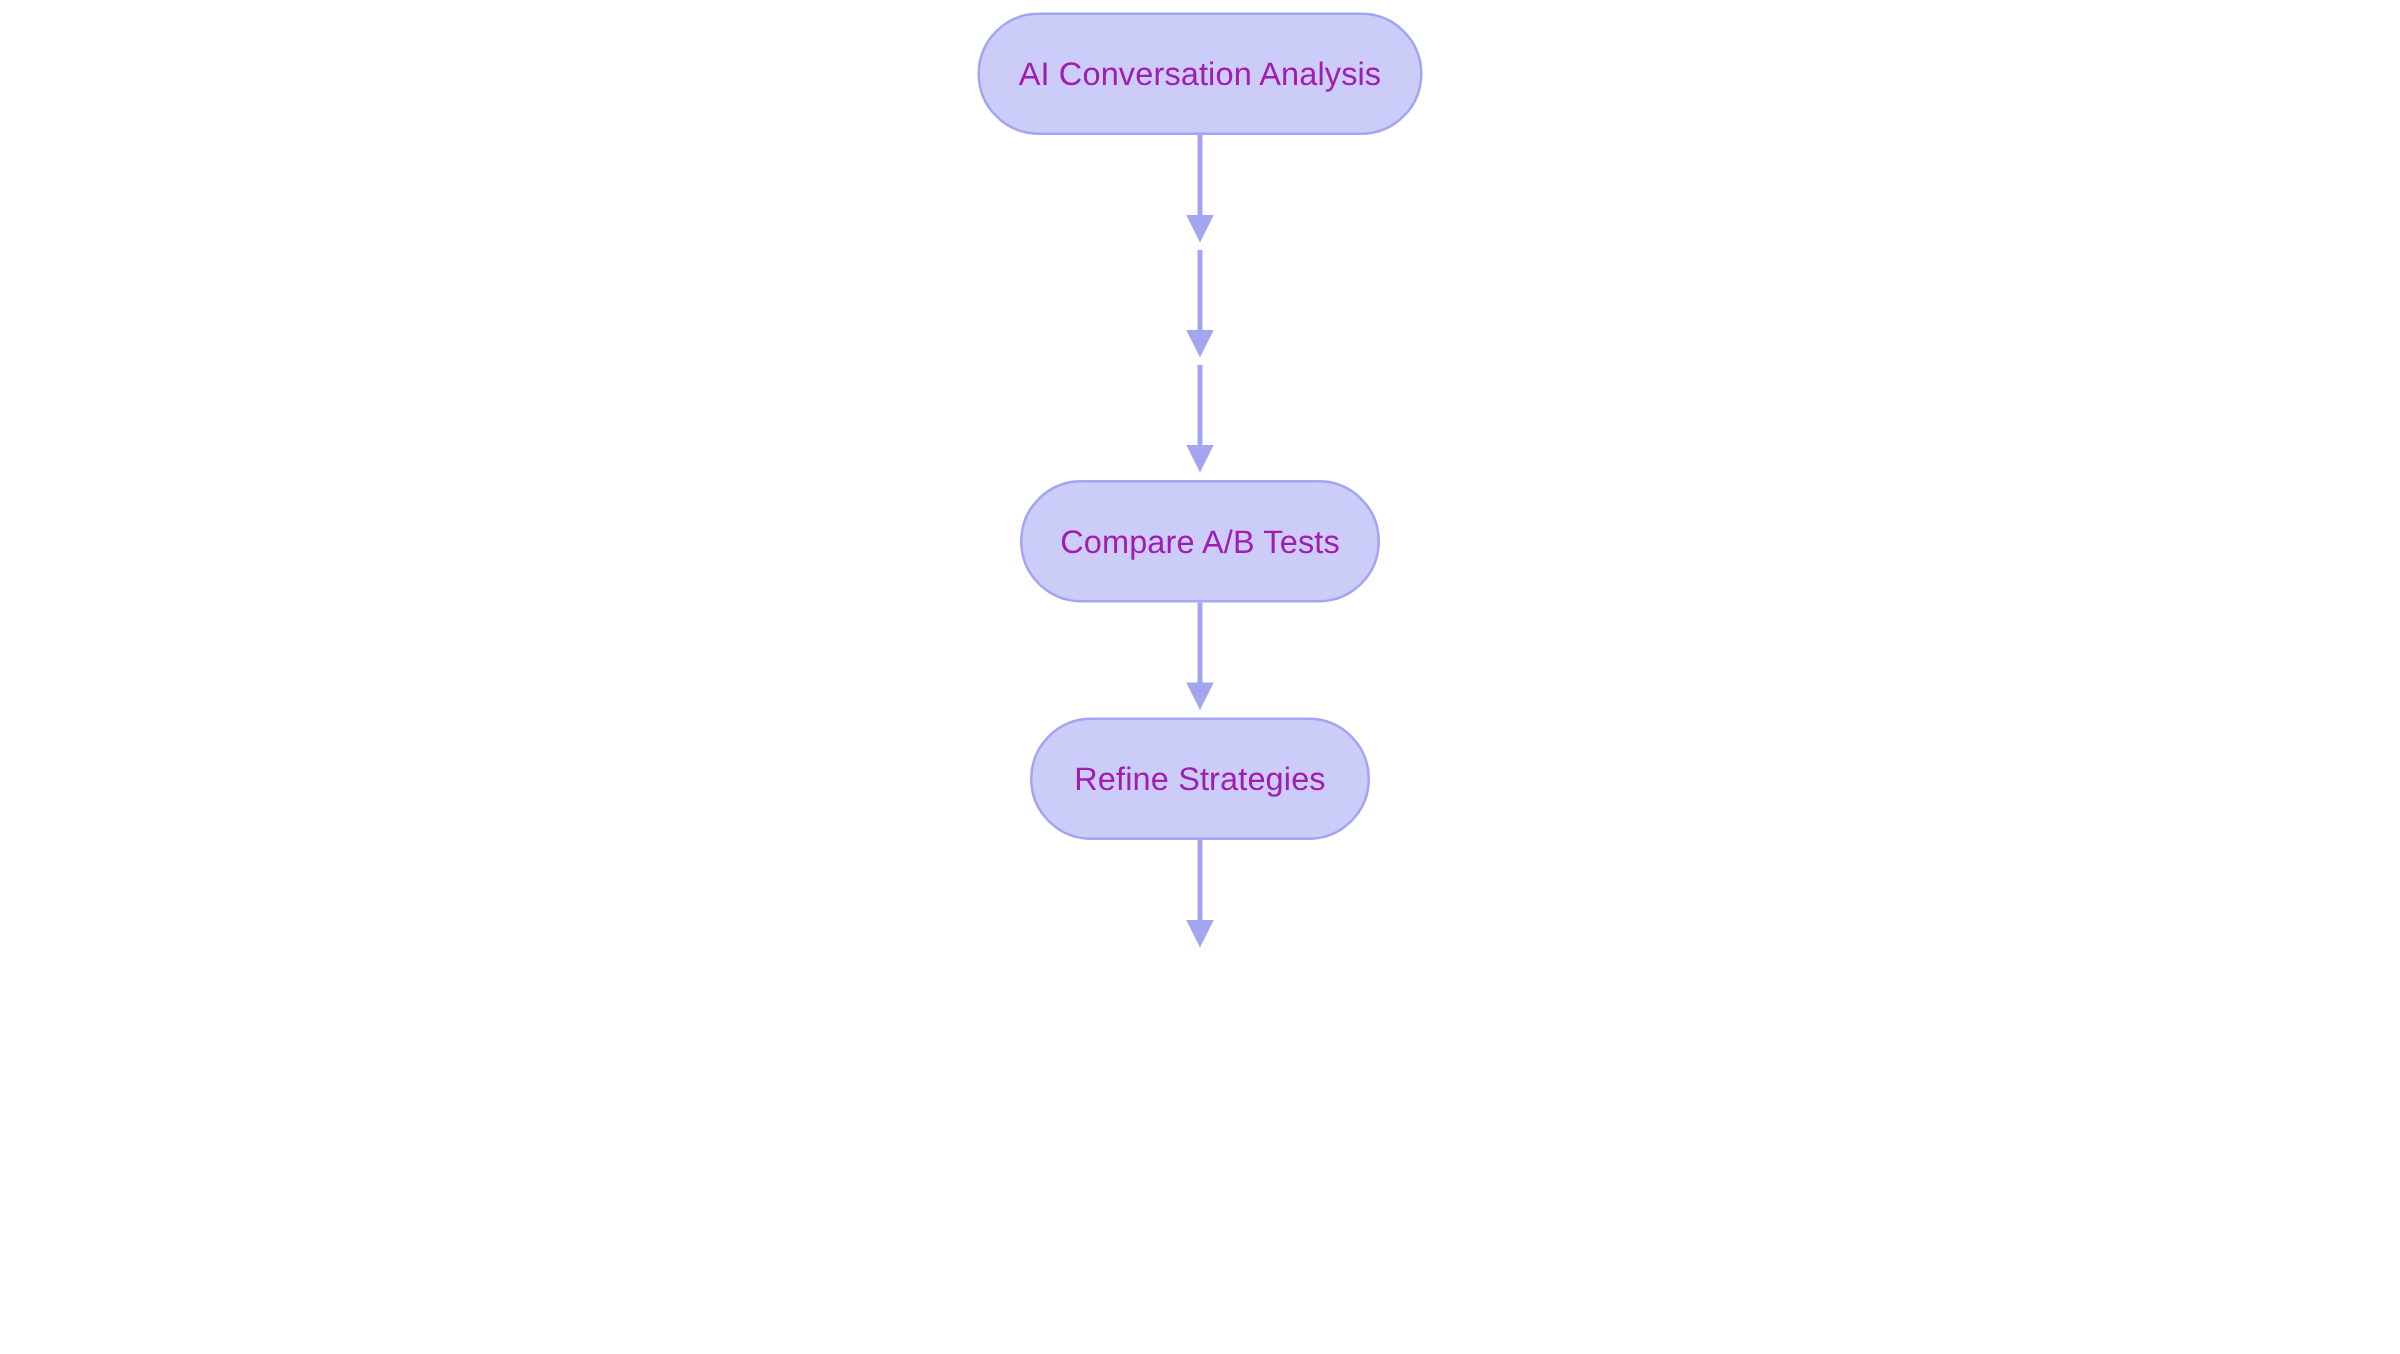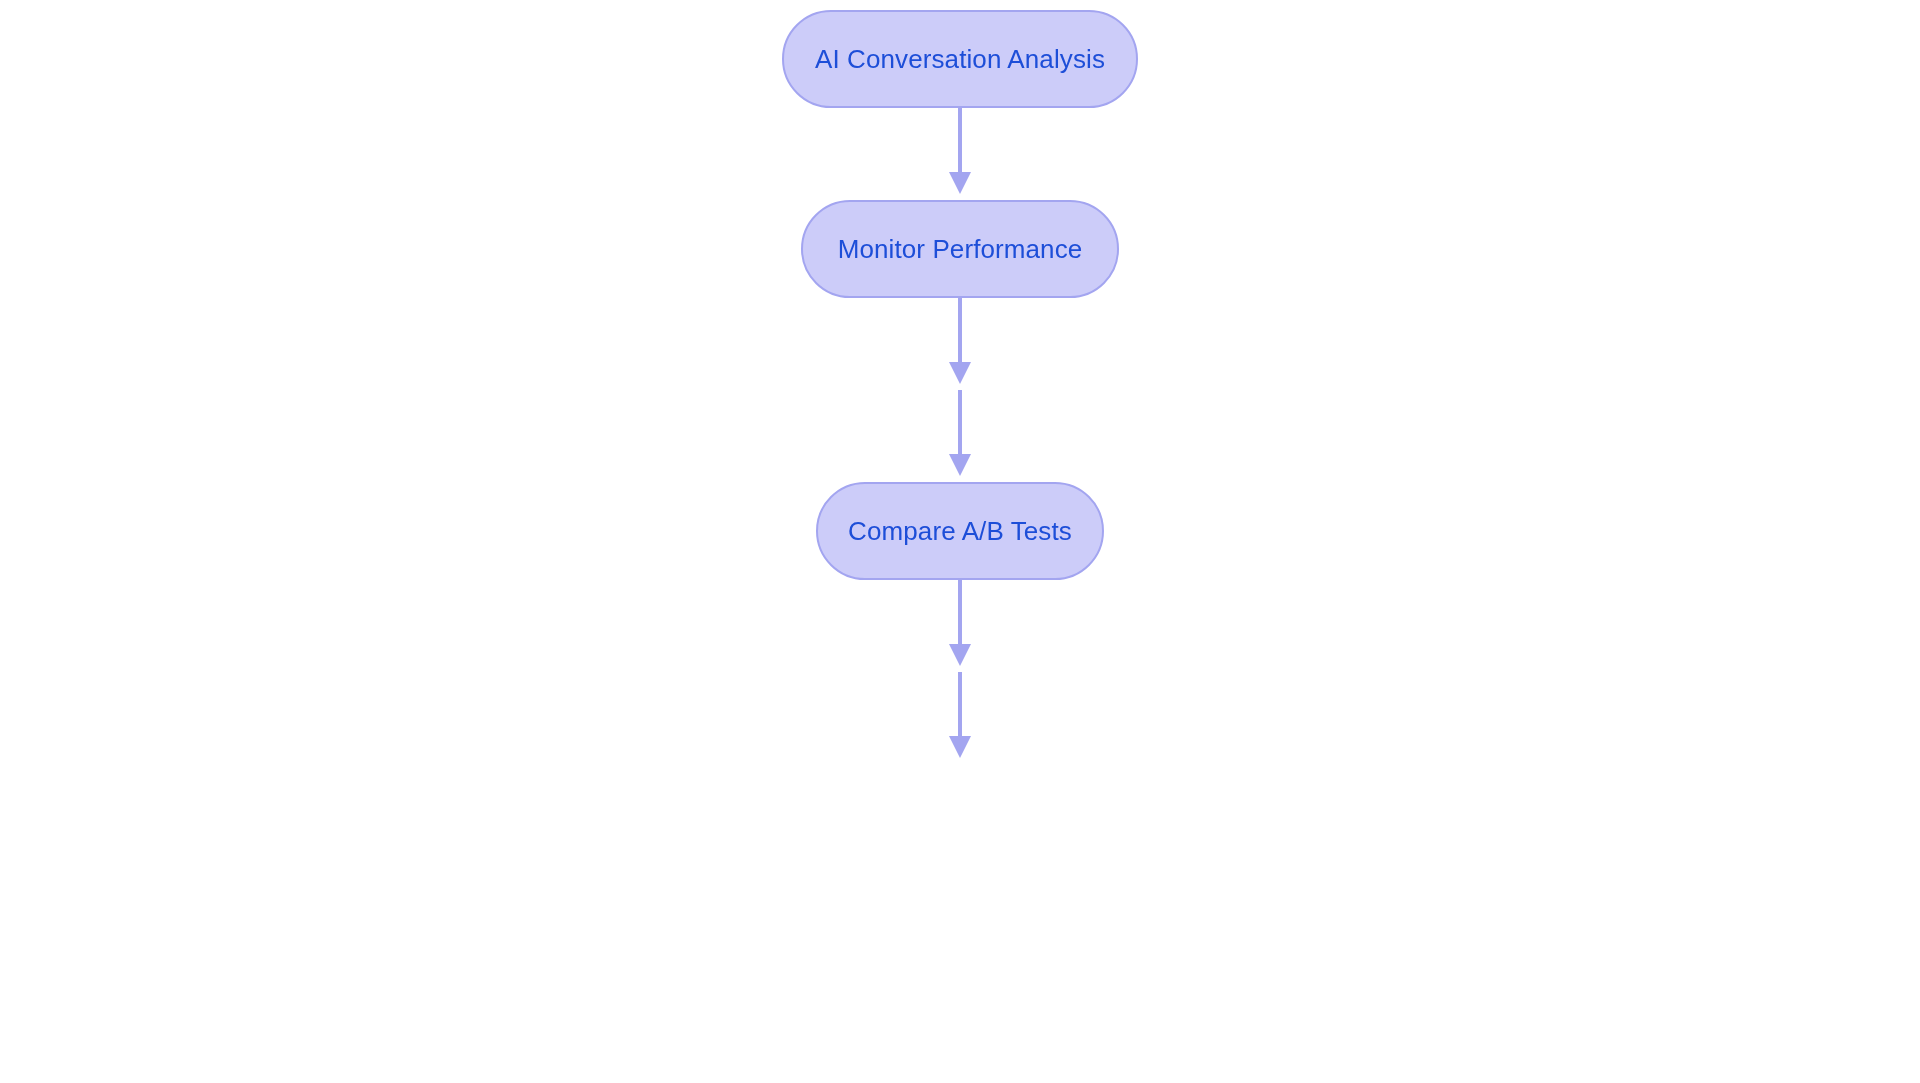--- a/index.html
+++ b/index.html
@@ -37,21 +37,21 @@
     height: 98px;
     border-radius: 49px;
     background: #ccccf9;
     border: 2px solid #a3a5f0;
     display: flex;
     align-items: center;
     justify-content: center;
     flex: 0 0 auto;
   }
   .flow-node-label {
-    color: #1d4ed8;
+    color: #a21caf;
     font-size: 26px;
     font-family: "Liberation Sans", sans-serif;
     font-weight: 400;
     letter-spacing: 0.1px;
     white-space: nowrap;
     line-height: 1;
   }
   .flow-connector {
     width: 40px;
     height: 92px;
@@ -74,23 +74,20 @@
 
     <div class="flow-node w-0">
       <span class="flow-node-label">AI Conversation Analysis</span>
     </div>
 
     <svg class="flow-connector" viewBox="0 0 40 92" aria-hidden="true">
       <line x1="20" y1="0" x2="20" y2="72" stroke="#a3a5f0" stroke-width="4"></line>
       <polygon points="20,86 9,64 31,64" fill="#a3a5f0"></polygon>
     </svg>
 
-    <div class="flow-node w-1">
-      <span class="flow-node-label">Monitor Performance</span>
-    </div>
 
     <svg class="flow-connector" viewBox="0 0 40 92" aria-hidden="true">
       <line x1="20" y1="0" x2="20" y2="72" stroke="#a3a5f0" stroke-width="4"></line>
       <polygon points="20,86 9,64 31,64" fill="#a3a5f0"></polygon>
     </svg>
 
 
     <svg class="flow-connector" viewBox="0 0 40 92" aria-hidden="true">
       <line x1="20" y1="0" x2="20" y2="72" stroke="#a3a5f0" stroke-width="4"></line>
       <polygon points="20,86 9,64 31,64" fill="#a3a5f0"></polygon>
@@ -98,20 +95,23 @@
 
     <div class="flow-node w-3">
       <span class="flow-node-label">Compare A/B Tests</span>
     </div>
 
     <svg class="flow-connector" viewBox="0 0 40 92" aria-hidden="true">
       <line x1="20" y1="0" x2="20" y2="72" stroke="#a3a5f0" stroke-width="4"></line>
       <polygon points="20,86 9,64 31,64" fill="#a3a5f0"></polygon>
     </svg>
 
+    <div class="flow-node w-4">
+      <span class="flow-node-label">Refine Strategies</span>
+    </div>
 
     <svg class="flow-connector" viewBox="0 0 40 92" aria-hidden="true">
       <line x1="20" y1="0" x2="20" y2="72" stroke="#a3a5f0" stroke-width="4"></line>
       <polygon points="20,86 9,64 31,64" fill="#a3a5f0"></polygon>
     </svg>
 
 
   </div>
 </div>
 

